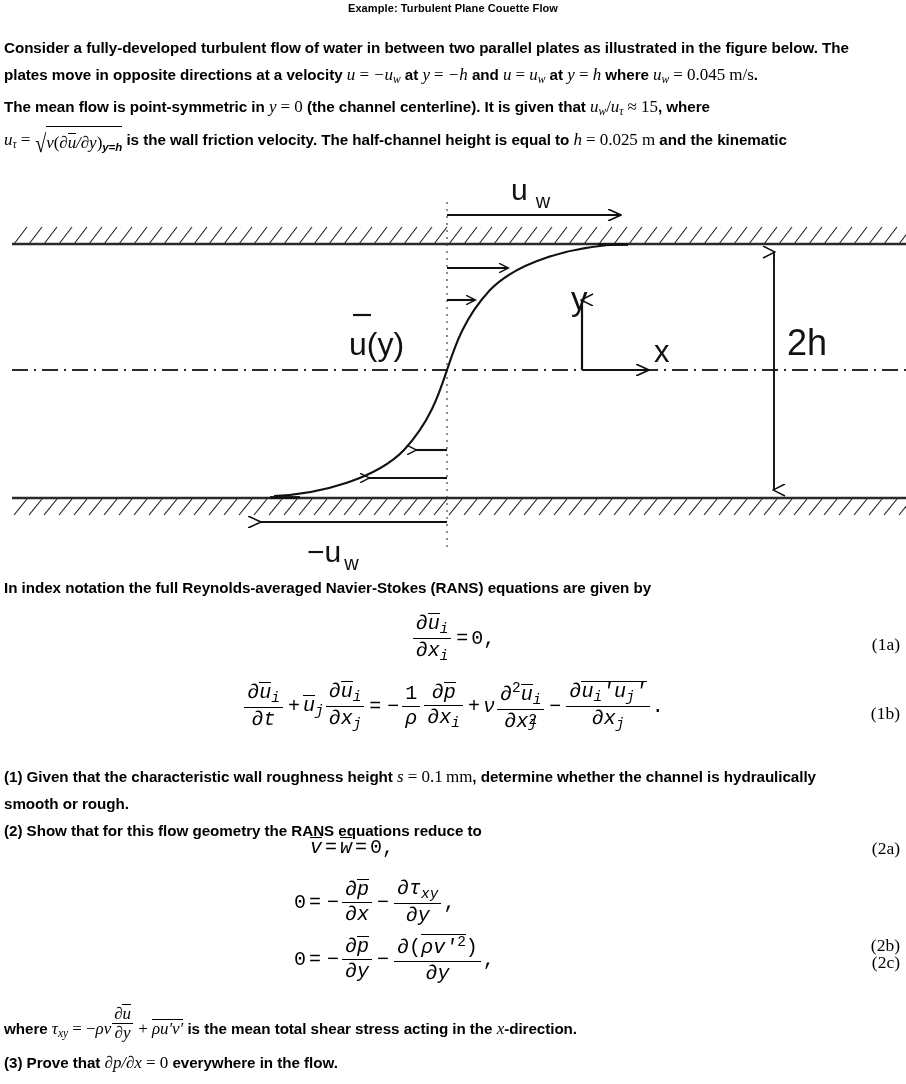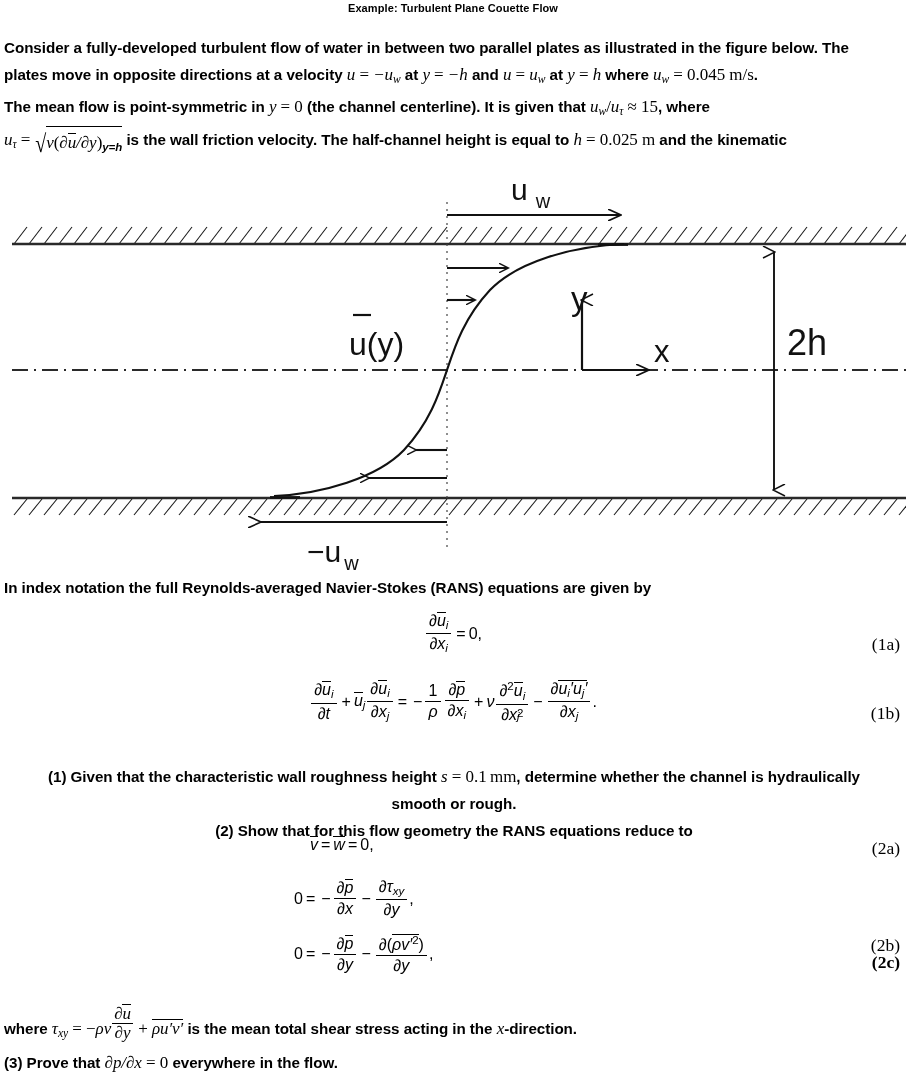--- a/index.html
+++ b/index.html
@@ -95,22 +95,22 @@
     top: 170px;
     width: 748px;
     height: 410px;
     text-decoration: underline;
   }
   .figure svg { display: block; }
 
   
   .eqblock {
     position: absolute;
-    font-family: Liberation Sans, sans-serif;
-    font-size: 16px;
+    font-family: Liberation Mono, monospace;
+    font-size: 20px;
   }
   .eqtag {
     position: absolute;
     right: 6px;
     font-family: "Liberation Serif", "DejaVu Serif", serif;
     font-size: 17.5px;
     font-style: normal;
   }
   .frac {
     display: inline-block;
@@ -392,21 +392,21 @@
       <span class="op">−</span>
       <span class="frac">
         <span class="num"><span class="it">∂</span><span class="it ovl">u<span style="font-size:0.72em; vertical-align:-0.3em;">i</span>′u<span style="font-size:0.72em; vertical-align:-0.3em;">j</span>′</span></span>
         <span class="den"><span class="it">∂x</span><span class="it" style="font-size:0.72em; vertical-align:-0.3em;">j</span></span>
       </span>
       <span class="rm">.</span>
     </span>
   </div>
   <div class="eqtag" style="top:703px;">(1b)</div>
 
-  <div class="para" style="top:763px;text-align:center;">
+  <div class="para" style="top:763px;">
     <span class="ln">
       <span>(1) Given that the characteristic wall roughness height </span><span class="m">s</span><span class="mr"> = 0.1 mm</span><span>, determine whether the channel is hydraulically</span>
     </span>
     <span class="ln">smooth or rough.</span>
     <span class="ln">(2) Show that for this flow geometry the RANS equations reduce to</span>
   </div>
 
   <div class="eqblock" style="left:0; top:836px; width:906px; text-align:center;padding-left:16px;">
     <span style="display:inline-block; min-width:318px; text-align:left;">
       <span class="it"><span class="ovl">v</span></span><span class="op">=</span><span class="it"><span class="ovl">w</span></span><span class="op">=</span><span class="rm">0,</span>
@@ -443,21 +443,21 @@
         <span class="den"><span class="it">∂y</span></span>
       </span>
       <span class="op">−</span>
       <span class="frac">
         <span class="num"><span class="it">∂</span><span class="rm">(</span><span class="it ovl">ρv′<span class="rm" style="font-size:0.72em; vertical-align:0.5em;">2</span></span><span class="rm">)</span></span>
         <span class="den"><span class="it">∂y</span></span>
       </span>
       <span class="rm">,</span>
     </span>
   </div>
-  <div class="eqtag" style="top:952px;font-weight:bold;">(2c)</div>
+  <div class="eqtag" style="top:952px;">(2c)</div>
 
   <div class="para" style="top:1004px;">
     <span class="ln" style="line-height:30px;">
       <span>where </span><span class="m">τ<span class="sub">xy</span></span><span class="mr"> = </span><span class="mr">−</span><span class="m">ρν</span><span class="frac-inline"><span class="num"><span class="m">∂<span class="ovl">u</span></span></span><span class="den"><span class="m">∂y</span></span></span><span class="mr"> + </span><span class="m"><span class="ovl">ρu′v′</span></span><span> is the mean total shear stress acting in the </span><span class="m">x</span><span>-direction.</span>
     </span>
     <span class="ln">
       <span>(3) Prove that </span><span class="m">∂p/∂x</span><span class="mr"> = 0</span><span> everywhere in the flow.</span>
     </span>
     <span class="ln">
       <span>Hint: use first Eq.(2c), then Eq.(2b) and remember that the mean flow is point-symmetric in </span><span class="m">y</span><span class="mr"> = 0</span><span>.</span>

